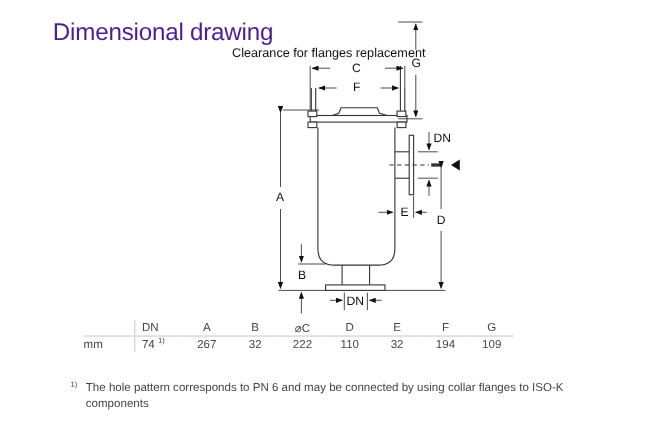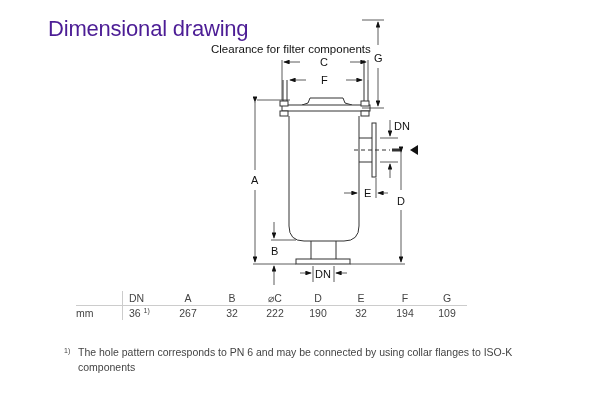--- a/index.html
+++ b/index.html
@@ -100,21 +100,21 @@
     <line x1="344" y1="193" x2="357" y2="193" marker-end="url(#arr)"></line>
     <line x1="388" y1="193" x2="378" y2="193" marker-end="url(#arr)"></line>
 
     <line x1="313" y1="266" x2="313" y2="282"></line>
     <line x1="334" y1="266" x2="334" y2="282"></line>
     <line x1="300" y1="273" x2="311" y2="273" marker-end="url(#arr)"></line>
     <line x1="347" y1="273" x2="336" y2="273" marker-end="url(#arr)"></line>
   </g>
 </svg>
 
-<div class="lbl" style="left:211px;top:43px;font-size:11.5px;">Clearance for filter components</div>
+<div class="lbl" style="left:211px;top:43px;font-size:11.5px;">Clearance for flanges replacement</div>
 <div class="lbl" style="left:320px;top:56px;">C</div>
 <div class="lbl" style="left:321px;top:74px;">F</div>
 <div class="lbl" style="left:374px;top:52px;">G</div>
 <div class="lbl" style="left:251px;top:174px;">A</div>
 <div class="lbl" style="left:271px;top:245px;">B</div>
 <div class="lbl" style="left:394px;top:120px;">DN</div>
 <div class="lbl" style="left:397px;top:195px;">D</div>
 <div class="lbl" style="left:364px;top:187px;">E</div>
 <div class="lbl" style="left:315px;top:268px;">DN</div>
 
@@ -126,25 +126,25 @@
     <td style="width:46px">A</td>
     <td style="width:42px">B</td>
     <td style="width:44px">⌀C</td>
     <td style="width:42px">D</td>
     <td style="width:44px">E</td>
     <td style="width:44px">F</td>
     <td style="width:40px">G</td>
   </tr>
   <tr>
     <td class="rh">mm</td>
-    <td class="dn"><span>36</span> <sup class="s">1)</sup></td>
+    <td class="dn"><span>74</span> <sup class="s">1)</sup></td>
     <td>267</td>
     <td>32</td>
     <td>222</td>
-    <td>190</td>
+    <td>110</td>
     <td>32</td>
     <td>194</td>
     <td>109</td>
   </tr>
 </tbody>
   </table>
 
 <div class="footnote">
   <sup>1)</sup>
   <span class="fn-text">The hole pattern corresponds to PN 6 and may be connected by using collar flanges to ISO-K components</span>

